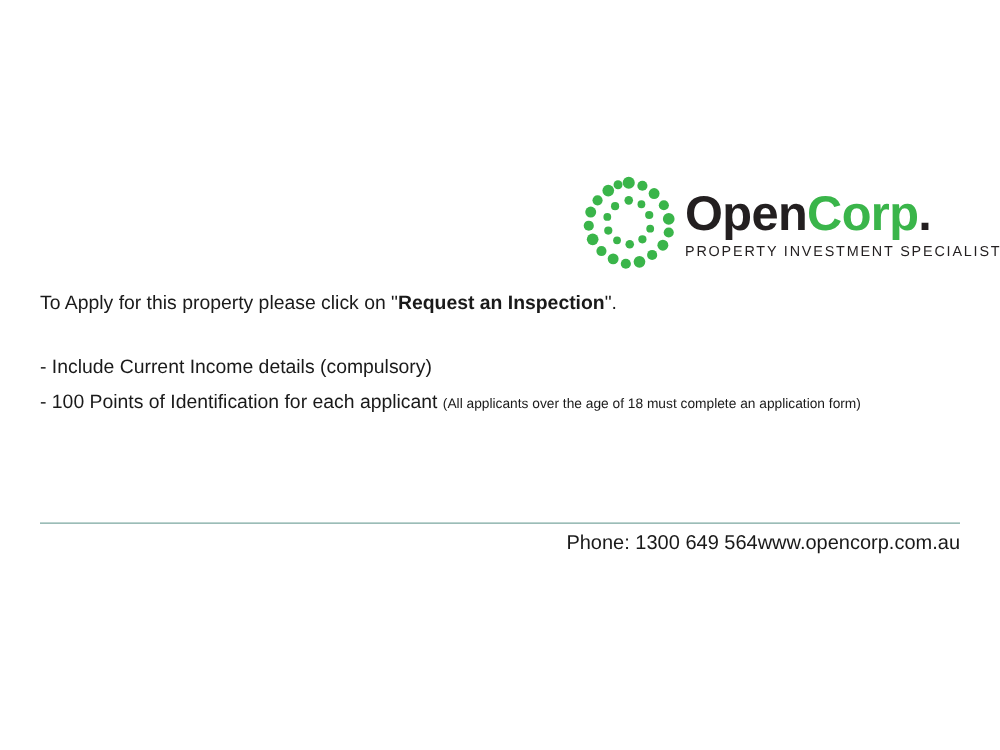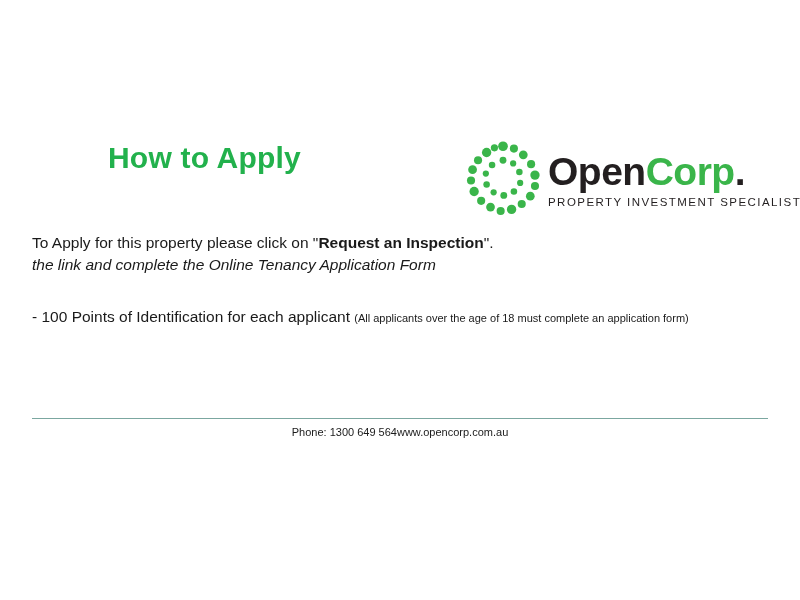--- a/index.html
+++ b/index.html
@@ -115,35 +115,34 @@
     width: 736px;
     height: 1px;
     background: #7ba7a0;
   }
   .footer {
     position: absolute;
     left: 0px;
     top: 298px;
     width: 736px;
     display: flex;
-    justify-content: center;
-    font-size: 11px;
+    justify-content: flex-end;
+    font-size: 16px;
     color: #1a1a1a;
   }
 </style>
 </head>
 <body>
 
 <div class="page">
   <div class="slide">
 
     <div class="header">
 
       <div class="title-block">
-        <div class="title">How to Apply</div>
       </div>
 
       <div class="logo">
         <span class="logo-mark">
           <svg viewBox="0 0 100 100" width="78" height="78" aria-hidden="true">
             <g fill="#3ab54a">
               <circle cx="50" cy="8" r="6.2"></circle>
               <circle cx="64" cy="11" r="5.2"></circle>
               <circle cx="76" cy="19" r="5.6"></circle>
               <circle cx="86" cy="31" r="5.2"></circle>
@@ -180,23 +179,23 @@
           <span class="logo-tag">PROPERTY INVESTMENT SPECIALISTS</span>
         </span>
       </div>
 
     </div>
 
     <div class="body-text">
       <p><span>To Apply for this property please click on "</span><span class="bold">Request an Inspection</span><span>".</span></p>
 
 
-      <p class="ital">the link and complete the Online Tenancy Application Form</p>
 
       <div class="bullets">
+        <p><span> -  Include Current Income details (compulsory)</span><span class="small"></span></p>
         <p><span> - 100 Points of Identification for each applicant </span><span class="small">(All applicants over the age of 18 must complete an application form)</span></p>
       </div>
     </div>
 
     <div class="rule"></div>
 
     <div class="footer">
       <span>Phone: 1300 649 564</span>
       <span>www.opencorp.com.au</span>
     </div>

